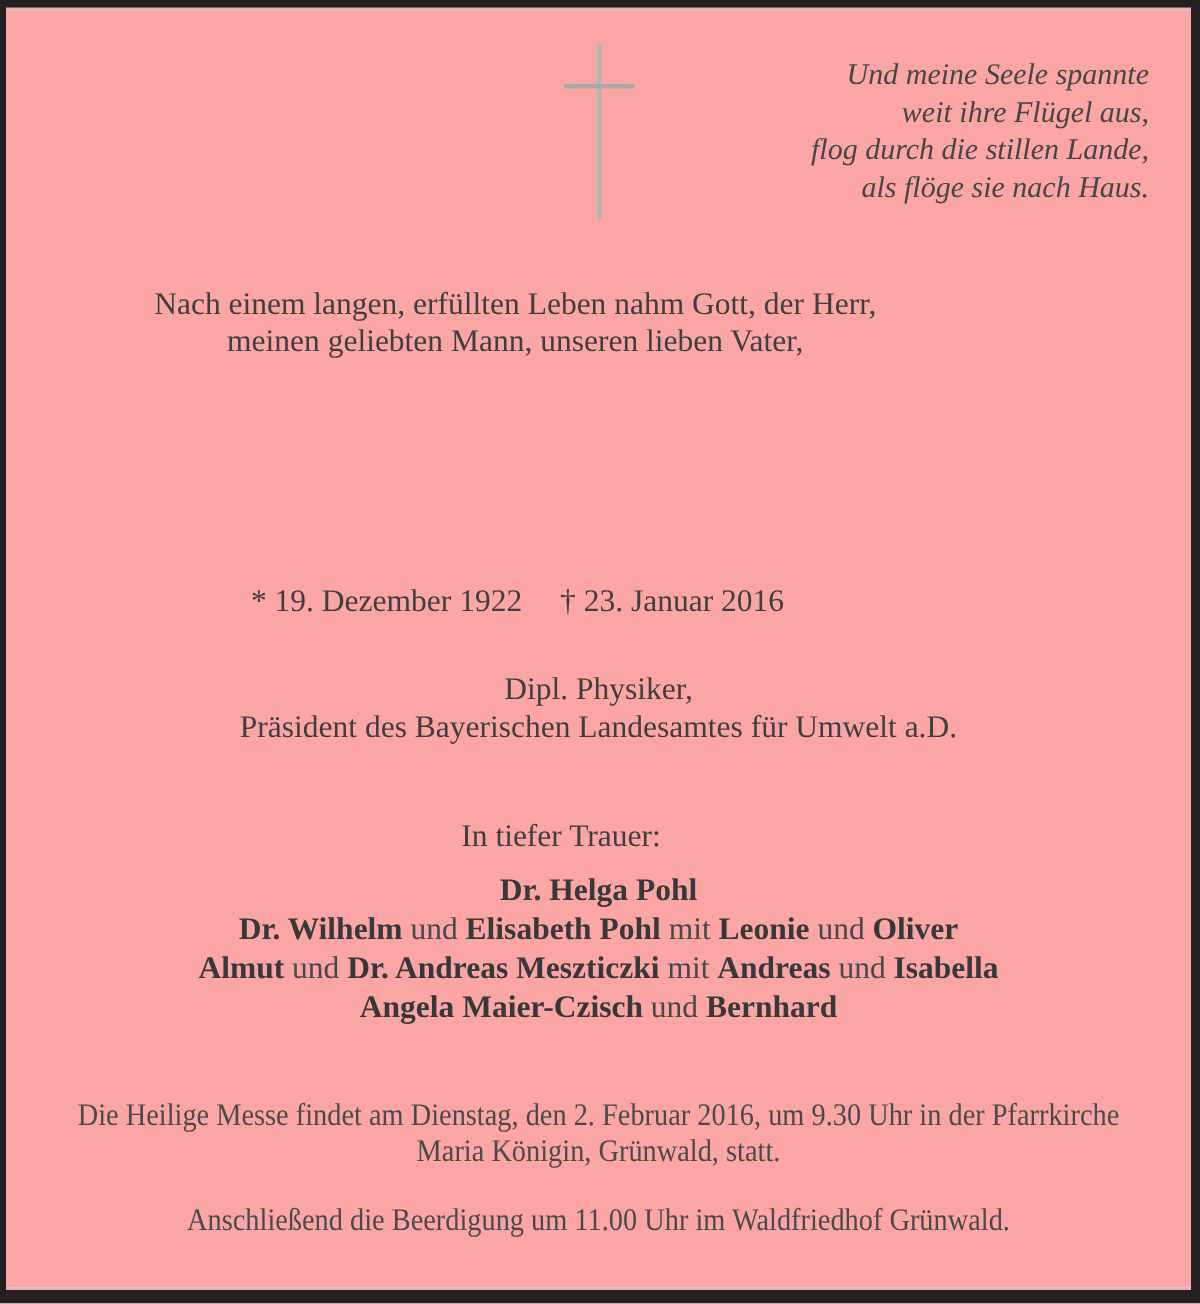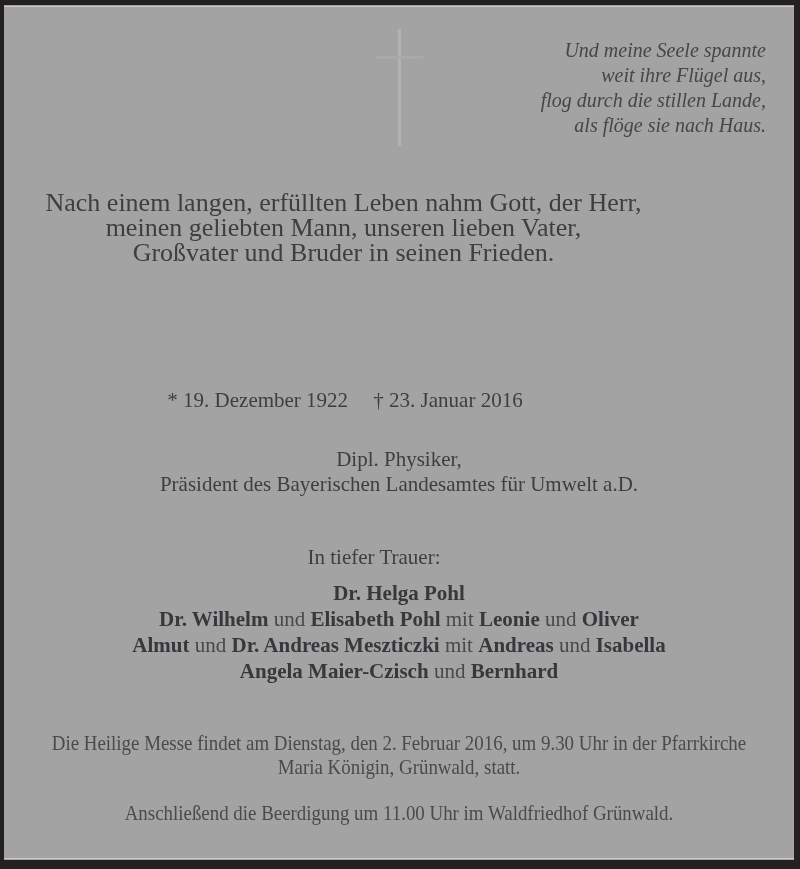--- a/index.html
+++ b/index.html
@@ -18,21 +18,21 @@
     color: var(--text);
     position: relative;
     overflow: hidden;
   }
   .page {
     position: absolute; inset: 0;
     border-top: 5px solid var(--frame_border);
     border-left: 4px solid var(--frame_border);
     border-right: 6px solid var(--frame_border);
     border-bottom: 9px solid var(--frame_border);
-    background: #a3a3a3;
+    background: #fca5a5;
   }
   .hairline {
     position: absolute; left: 0; right: 0; height: 1px;
     background: var(--hairline);
   }
   .hairline.top { top: 1px; }
   .hairline.bottom { bottom: 1px; }
 
   
   .cross { position: absolute; top: 0; left: 0; }
@@ -49,21 +49,21 @@
     position: absolute; top: 33px; right: 28px;
     text-align: right;
     font-style: italic;
     font-size: 20px; line-height: 25px;
     color: #45464a;
   }
 
   .intro {
     position: absolute; top: 185px; left: 0; width: 679px;
     text-align: center;
-    font-size: 26px; line-height: 25px;
+    font-size: 21px; line-height: 25px;
   }
 
   .title {
     position: absolute; top: 291px; left: 0; width: 790px;
     text-align: center;
     font-size: 49px; line-height: 58px;
     letter-spacing: 1px;
     color: var(--title);
   }
 
@@ -120,21 +120,20 @@
   <div class="poem">
     <div>Und meine Seele spannte</div>
     <div>weit ihre Flügel aus,</div>
     <div>flog durch die stillen Lande,</div>
     <div>als flöge sie nach Haus.</div>
   </div>
 
   <div class="intro">
     <div>Nach einem langen, erfüllten Leben nahm Gott, der Herr,</div>
     <div>meinen geliebten Mann, unseren lieben Vater,</div>
-    <div>Großvater und Bruder in seinen Frieden.</div>
   </div>
 
 
   <div class="dates">
     <span class="birth">* 19. Dezember 1922</span>
     <span class="death">† 23. Januar 2016</span>
   </div>
 
   <div class="profession">
     <div>Dipl. Physiker,</div>

